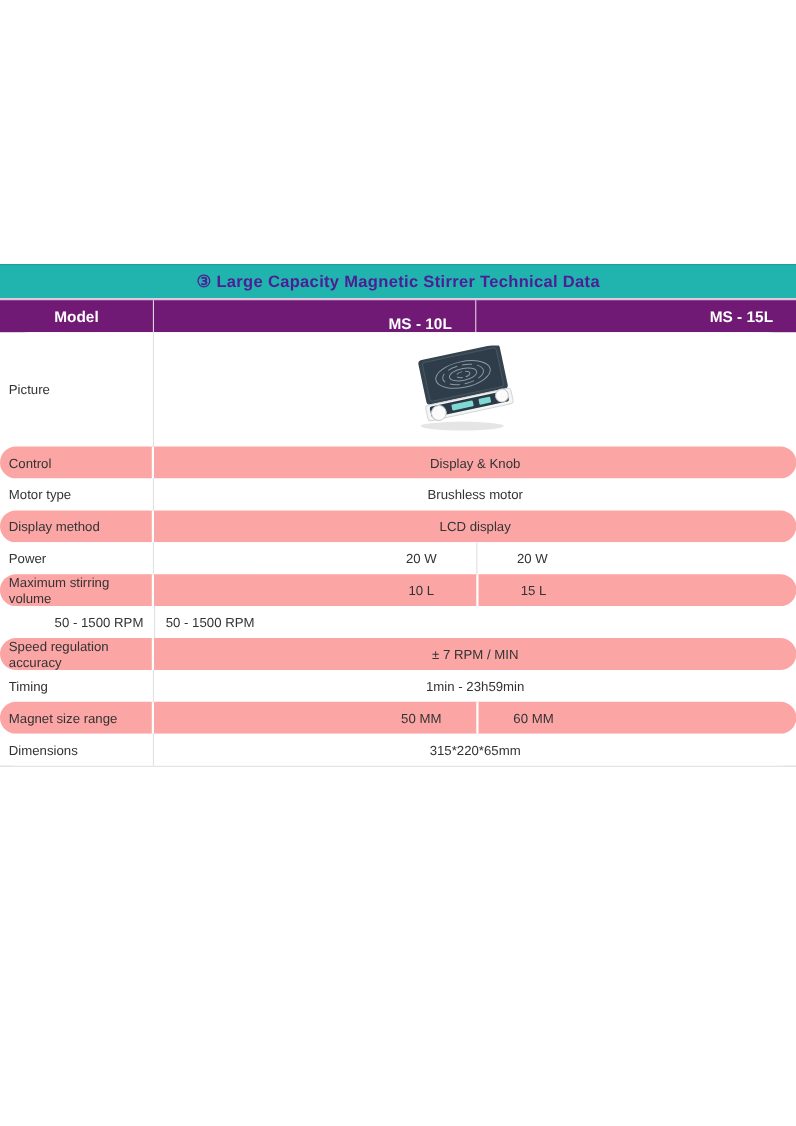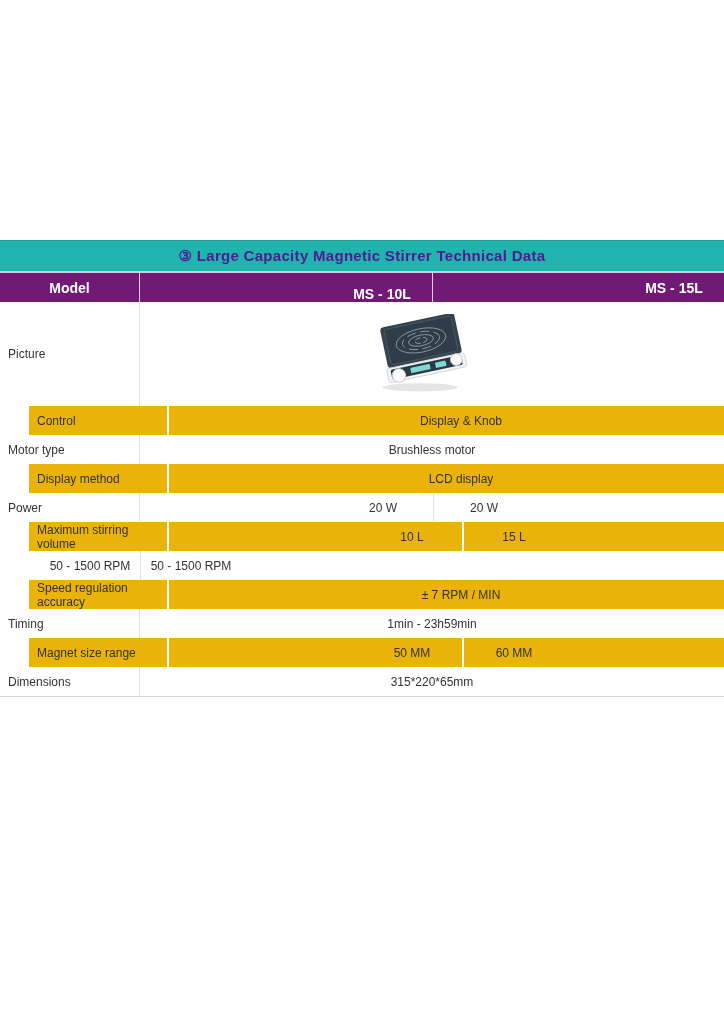--- a/index.html
+++ b/index.html
@@ -17,23 +17,23 @@
     display:grid;grid-template-columns:140px 293px 291px;height:31px;background:#701a75;
     color:#ffffff;font-size:14px;font-weight:bold;border-top:2px solid rgba(255,255,255,.75);
     box-sizing:border-box;
   }
   .hcell{display:flex;align-items:center;box-sizing:border-box;}
   .hcell.model{justify-content:center;border-right:1px solid rgba(255,255,255,.8);}
   .hcell.c2{justify-content:flex-end;border-right:1px solid rgba(255,255,255,.8);align-items:flex-end;}
   .hcell.c3{justify-content:flex-end;}
   .row{
     display:grid;grid-template-columns:140px 293px 291px;height:29px;font-size:12px;
-    background:#ffffff;box-sizing:border-box;
+    background:#ffffff;box-sizing:border-box;border-radius:27px;
   }
-  .row.gray{background:#eab308;margin-left:29px;}
+  .row.gray{background:#fca5a5;}
   .row.picture-row{height:104px;}
   .cell{display:flex;align-items:center;box-sizing:border-box;overflow:hidden;}
   .cell.label{padding-left:8px;border-right:1px solid #e2e2e2;}
   .row.gray .cell.label{border-right:2px solid #ffffff;}
   .cell.merged{grid-column:2/4;justify-content:center;}
   .cell.c2{justify-content:flex-end;}
   .cell.c3{justify-content:flex-start;border-left:1px solid #e2e2e2;}
   .row.gray .cell.c3{border-left:2px solid #ffffff;}
   .vbox{width:100px;text-align:center;white-space:nowrap;}
   .product-img{position:relative;left:-10px;display:block;}

